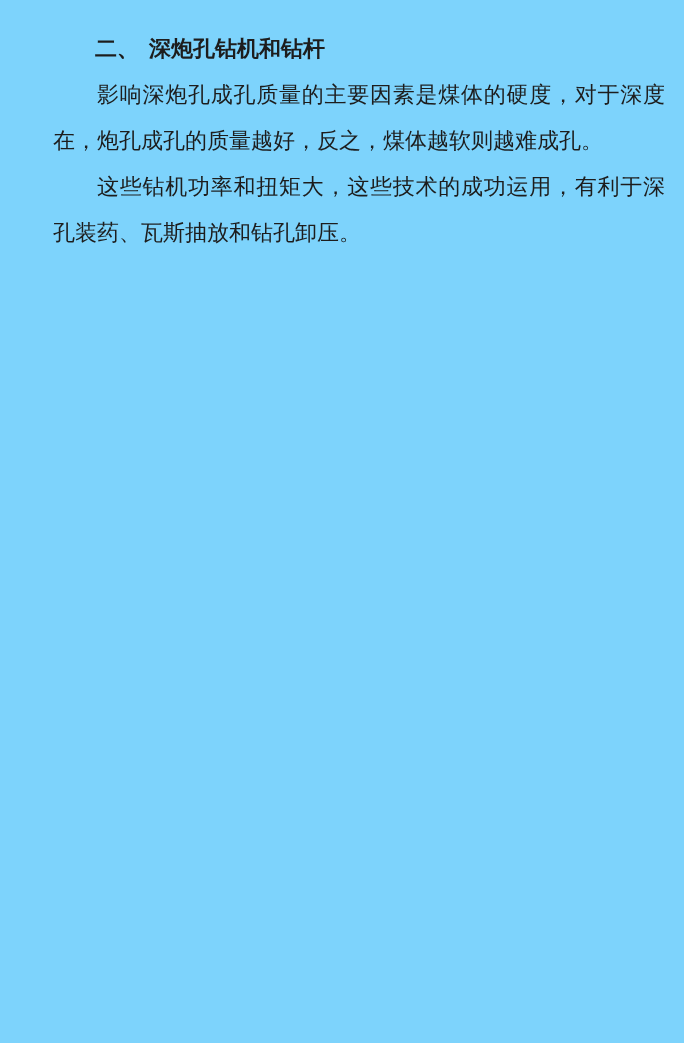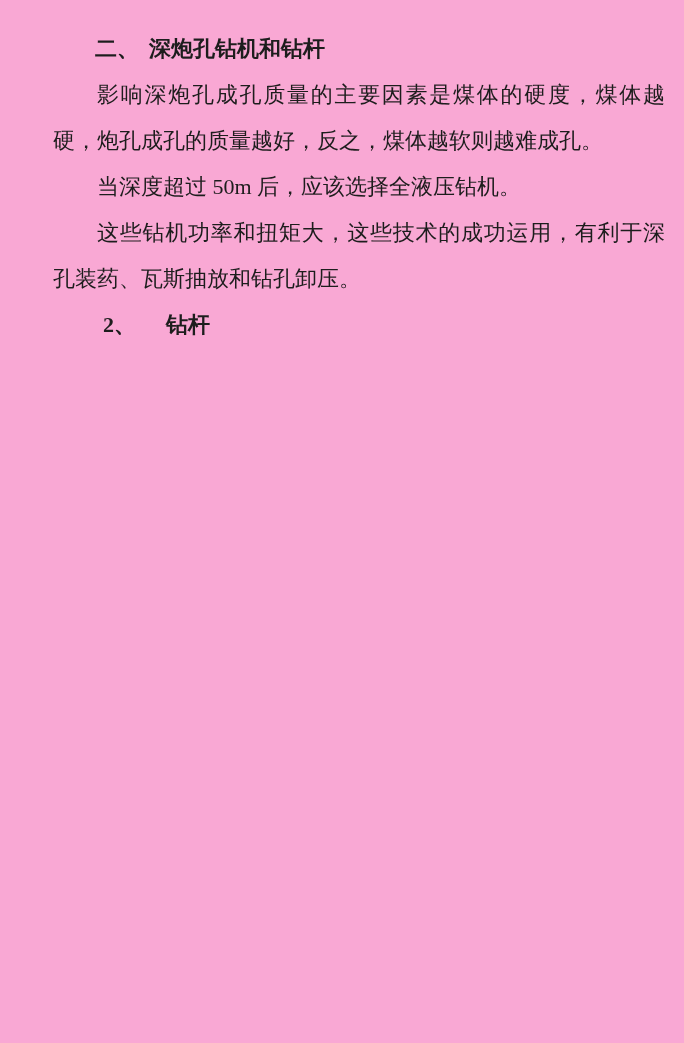--- a/index.html
+++ b/index.html
@@ -5,21 +5,21 @@
   html, body {
     margin: 0;
     padding: 0;
     background: #ffffff;
   }
   .page {
     position: relative;
     width: 684px;
     height: 1043px;
     box-sizing: border-box;
-    background: #f9a8d4;
+    background: #7dd3fc;
     color: #1d1d1d;
     padding: 26px 19px 16px 53px;
     font-family: "Liberation Serif", "DejaVu Serif", serif;
     font-size: 22px;
     line-height: 46px;
     overflow: hidden;
   }
   .content {
     width: 612px;
   }
@@ -43,28 +43,26 @@
   }
 </style>
 </head>
 <body>
 
 <div class="page">
   <div class="content">
 
     <h2 class="heading lvl1"><span>二、</span><span class="tab t1"></span><span>深炮孔钻机和钻杆</span></h2>
 
-    <p class="para">影响深炮孔成孔质量的主要因素是煤体的硬度，煤体越硬，炮孔成孔的质量越好，反之，煤体越软则越难成孔。</p>
+    <p class="para">影响深炮孔成孔质量的主要因素是煤体的硬度，对于深度在，炮孔成孔的质量越好，反之，煤体越软则越难成孔。</p>
 
 
 
 
-    <p class="para">当深度超过 50m 后，应该选择全液压钻机。</p>
 
     <p class="para">这些钻机功率和扭矩大，这些技术的成功运用，有利于深孔装药、瓦斯抽放和钻孔卸压。</p>
 
-    <h3 class="heading lvl2"><span>2、</span><span class="tab t2"></span><span>钻杆</span></h3>
 
 
     <h2 class="heading lvl1"></h2>
 
   </div>
 </div>
 
 </body></html>

